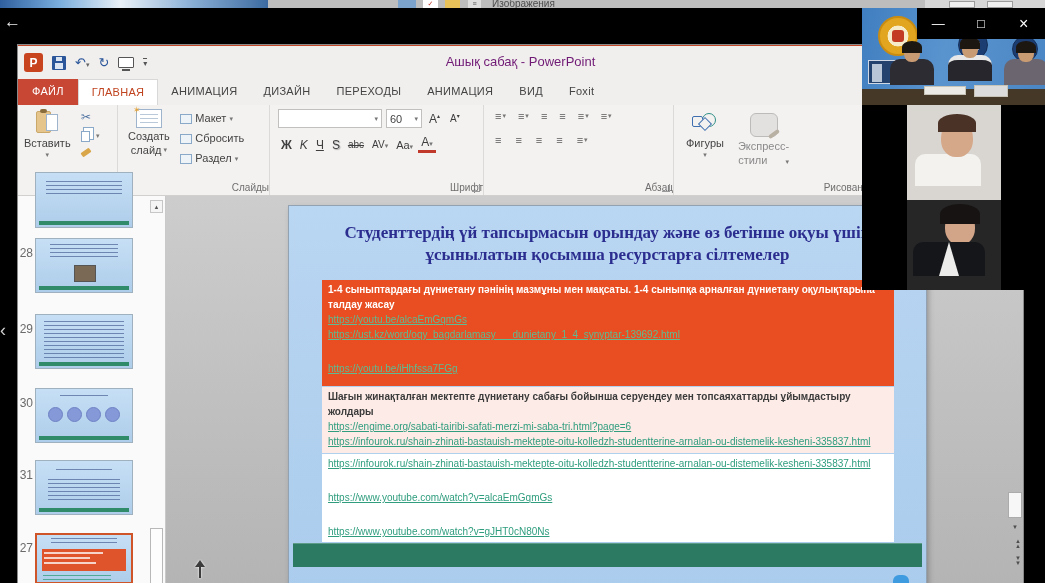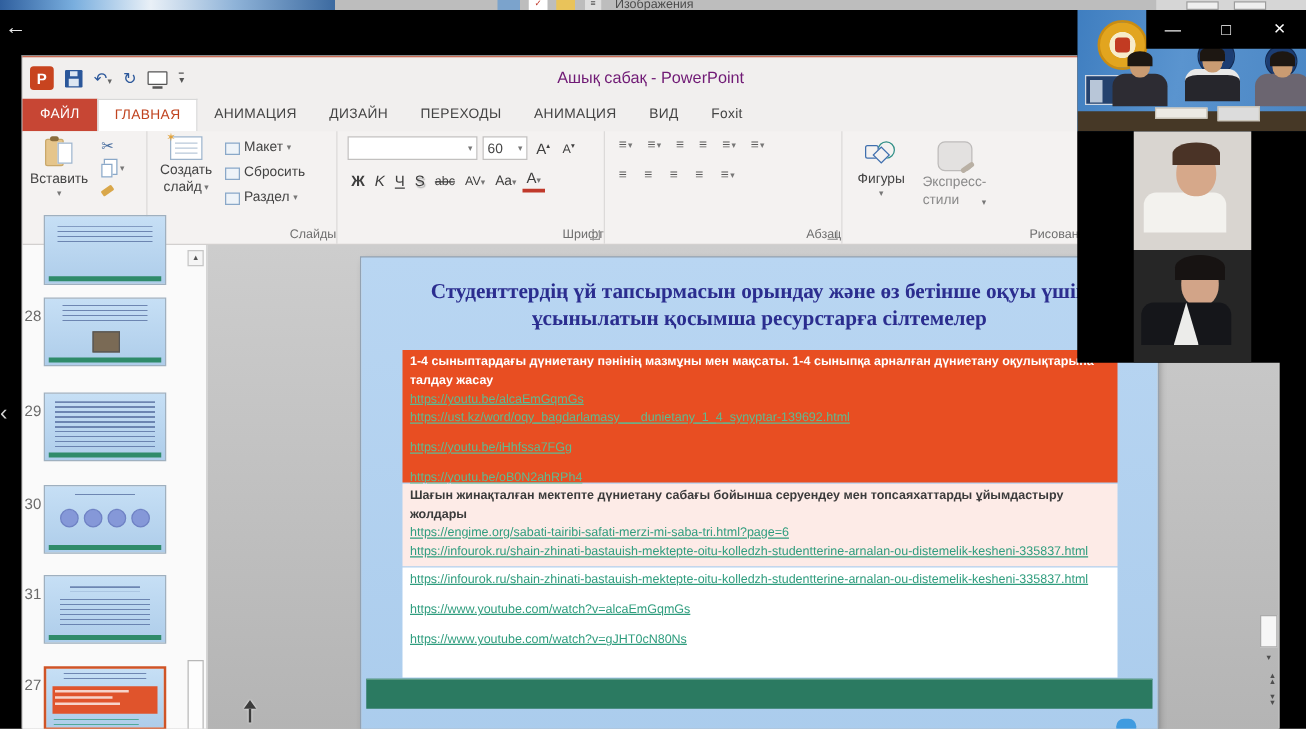--- a/index.html
+++ b/index.html
@@ -99,21 +99,21 @@
          background:linear-gradient(180deg,#b9d6f2,#a9cbec);box-shadow:0 0 0 1px #93a2b2,2px 3px 6px rgba(0,0,0,.3)}
   .slide-title{position:absolute;left:48px;top:16px;width:541px;text-align:center;
                font-family:"Liberation Serif",serif;font-weight:bold;font-size:17px;line-height:1.32;color:#2b2d8f}
   .blk{position:absolute;left:33px;width:572px;padding:2px 6px;font-size:10px;line-height:15px}
   .blk1{top:74px;height:106px;background:#e84e22;color:#fff}
   .blk2{top:181px;height:66px;background:#fdebe7;color:#3b3b3b}
   .blk3{top:248px;height:88px;background:#ffffff;color:#3b3b3b}
   .bhead{font-weight:bold}
   .lnk{display:block;text-decoration:underline;color:#2f9d7e;white-space:nowrap;overflow:hidden}
   .blk1 .lnk{color:#5fbb92}
-  .gap{margin-top:9px}
+  .gap{margin-top:19px}
   .greenbar{position:absolute;left:4px;right:4px;top:337px;height:24px;background:#2b7a61;border-top:1px solid #5d9c86}
 
   
   .vscroll{position:absolute;right:0;top:0;width:16px;height:388px}
   .vthumb{position:absolute;right:1px;top:296px;width:14px;height:26px;background:#f7f7f7;border:1px solid #ababab}
   .varrow{position:absolute;right:1px;width:14px;height:14px;font-size:6px;color:#4e4e4e;text-align:center;line-height:13px}
   .dbl{display:flex;flex-direction:column;align-items:center;line-height:5px;font-size:6px;color:#4e4e4e;position:absolute;right:2px}
 
   
   .videos{position:absolute;left:862px;top:8px;width:183px;height:282px;z-index:50;background:#000}

